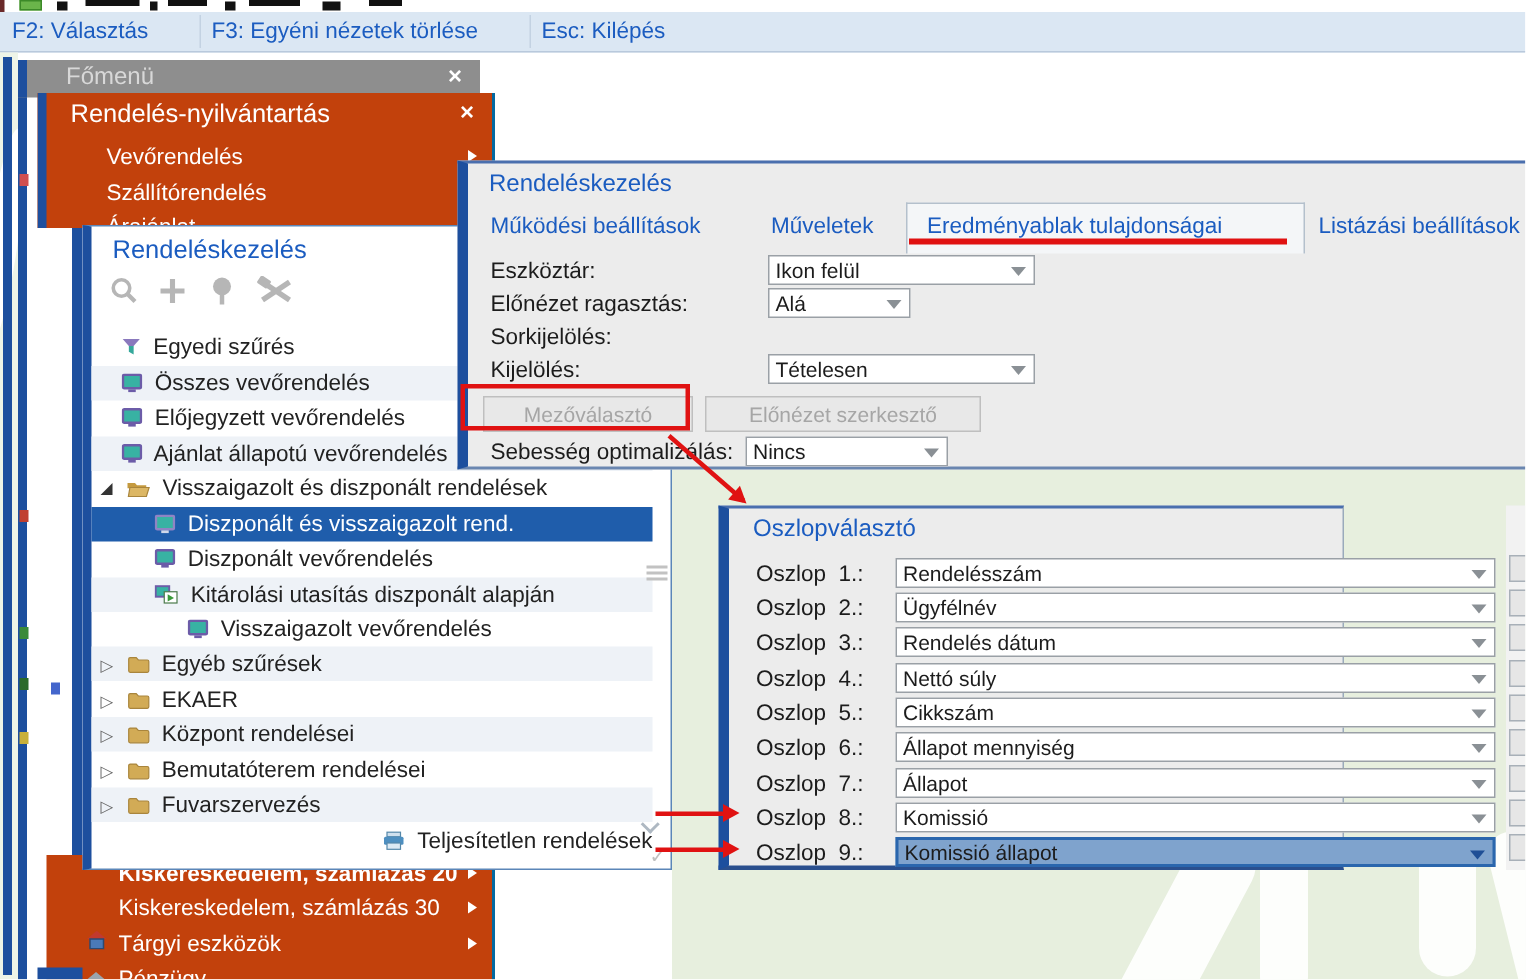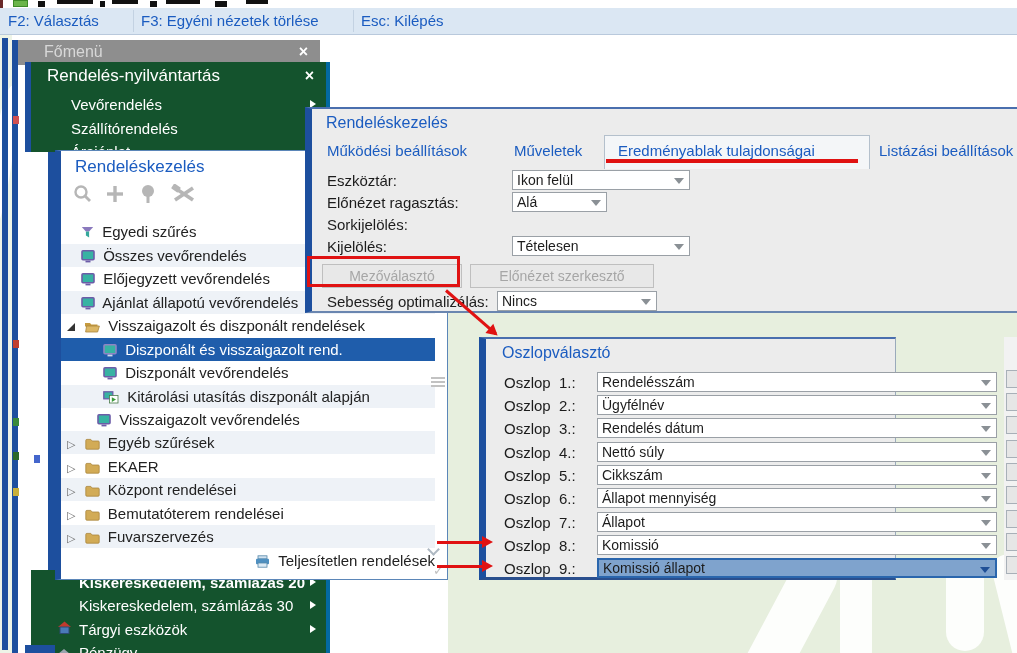--- a/index.html
+++ b/index.html
@@ -21,21 +21,21 @@
   .paleleft{position:absolute;left:0;top:35px;width:12px;height:618px;background:#eef4e7;}
   .paleleft .wcurve{position:absolute;left:-8px;top:50px;width:20px;height:150px;background:#fff;border-radius:50%;transform:rotate(8deg);}
   .wmark{position:absolute;left:448px;top:313px;width:569px;height:340px;background:#e7efde;overflow:hidden;z-index:1;}
   .wshape{position:absolute;background:rgba(255,255,255,.9);}
 
   
   .vstrip{position:absolute;background:#1d4f9e;z-index:2;}
   .dot{position:absolute;width:6px;height:8px;z-index:3;}
 
   
-  .gmenu{position:absolute;background:#14532d;color:#fff;z-index:3;overflow:hidden;border-right:4px solid #0369a1;}
+  .gmenu{position:absolute;background:#c2410c;color:#fff;z-index:3;overflow:hidden;border-right:2px solid #0369a1;}
   .gmenu .brd{position:absolute;left:0;top:0;width:6px;height:100%;background:#1d4f9e;}
   .gm-title{position:absolute;font-size:17px;color:#fff;white-space:nowrap;}
   .gm-close{position:absolute;color:#fff;font-size:16px;font-weight:bold;line-height:16px;}
   .gm-item{position:absolute;font-size:15px;white-space:nowrap;}
   .subarrow{position:absolute;width:0;height:0;border-left:6px solid #fff;border-top:4px solid transparent;border-bottom:4px solid transparent;}
   .fomenu{position:absolute;left:12px;top:40px;width:308px;height:25px;background:#8e8e8e;z-index:3;}
   .fomenu .brd{position:absolute;left:0;top:0;width:6px;height:100%;background:#1d4f9e;}
   .fomenu .t{position:absolute;left:32px;top:3px;font-size:16px;color:#d8d8d8;}
   .bluebar{position:absolute;background:#1d4f9e;z-index:4;}
 
@@ -237,21 +237,21 @@
       <span>Diszponált vevőrendelés</span>
     </div>
     <div class="trow alt" style="top:234px;padding-left:42px;">
       <span class="tic"><svg width="16" height="13">
             <rect x="0.8" y="0.8" width="9" height="7" fill="#38b2a3" stroke="#6c5ca8" stroke-width="1.3"></rect>
             <rect x="6.5" y="4.5" width="8.5" height="7.5" fill="#fff" stroke="#4a7a4a" stroke-width="0.8"></rect>
             <path d="M8.8 6.2 l4.2 2.4 -4.2 2.4 z" fill="#3a9a3a"></path>
           </svg></span>
       <span>Kitárolási utasítás diszponált alapján</span>
     </div>
-    <div class="trow" style="top:257px;padding-left:36px;">
+    <div class="trow" style="top:257px;padding-left:64px;">
       <span class="tic"><svg width="14" height="13">
             <rect x="1" y="0.8" width="12" height="9" rx="1" fill="#38b2a3" stroke="#6c5ca8" stroke-width="1.6"></rect>
             <rect x="4.5" y="10.6" width="5" height="1.8" fill="#6c5ca8"></rect>
           </svg></span>
       <span>Visszaigazolt vevőrendelés</span>
     </div>
     <div class="trow alt" style="top:280px;padding-left:6px;">
       <span class="caret-col">▷</span>
       <span class="tic"><svg width="15" height="12">
             <path d="M0.8 2.4 q0 -1 1 -1 h4 l1.4 1.6 h6 q1 0 1 1 v6.2 q0 1 -1 1 h-11.4 q-1 0 -1 -1 z" fill="#d2ab56" stroke="#a9853c" stroke-width="0.8"></path>
@@ -317,21 +317,21 @@
     <span class="fld-l" style="left:15px;top:85px;">Előnézet ragasztás:</span>
     <div class="dd" style="left:200px;top:83px;width:95px;"><span>Alá</span><span class="tri"></span></div>
     <span class="fld-l" style="left:15px;top:107px;">Sorkijelölés:</span>
     <span class="fld-l" style="left:15px;top:129px;">Kijelölés:</span>
     <div class="dd" style="left:200px;top:127px;width:178px;"><span>Tételesen</span><span class="tri"></span></div>
 
     <div class="btn" style="left:10px;top:155px;width:140px;">Mezőválasztó</div>
     <div class="btn" style="left:158px;top:155px;width:184px;">Előnézet szerkesztő</div>
 
     <span class="fld-l" style="left:15px;top:184px;">Sebesség optimalizálás:</span>
-    <div class="dd" style="left:185px;top:182px;width:160px;"><span>Nincs</span><span class="tri"></span></div>
+    <div class="dd" style="left:185px;top:182px;width:135px;"><span>Nincs</span><span class="tri"></span></div>
   </div>
 
   <div class="colwin">
     <div class="col-title">Oszlopválasztó</div>
 
     <span class="crow-l" style="top:35px;">Oszlop  1.:</span>
     <div class="dd cdd" style="top:33px;"><span>Rendelésszám</span><span class="tri"></span></div>
     <span class="crow-l" style="top:58px;">Oszlop  2.:</span>
     <div class="dd cdd" style="top:56px;"><span>Ügyfélnév</span><span class="tri"></span></div>
     <span class="crow-l" style="top:81px;">Oszlop  3.:</span>

